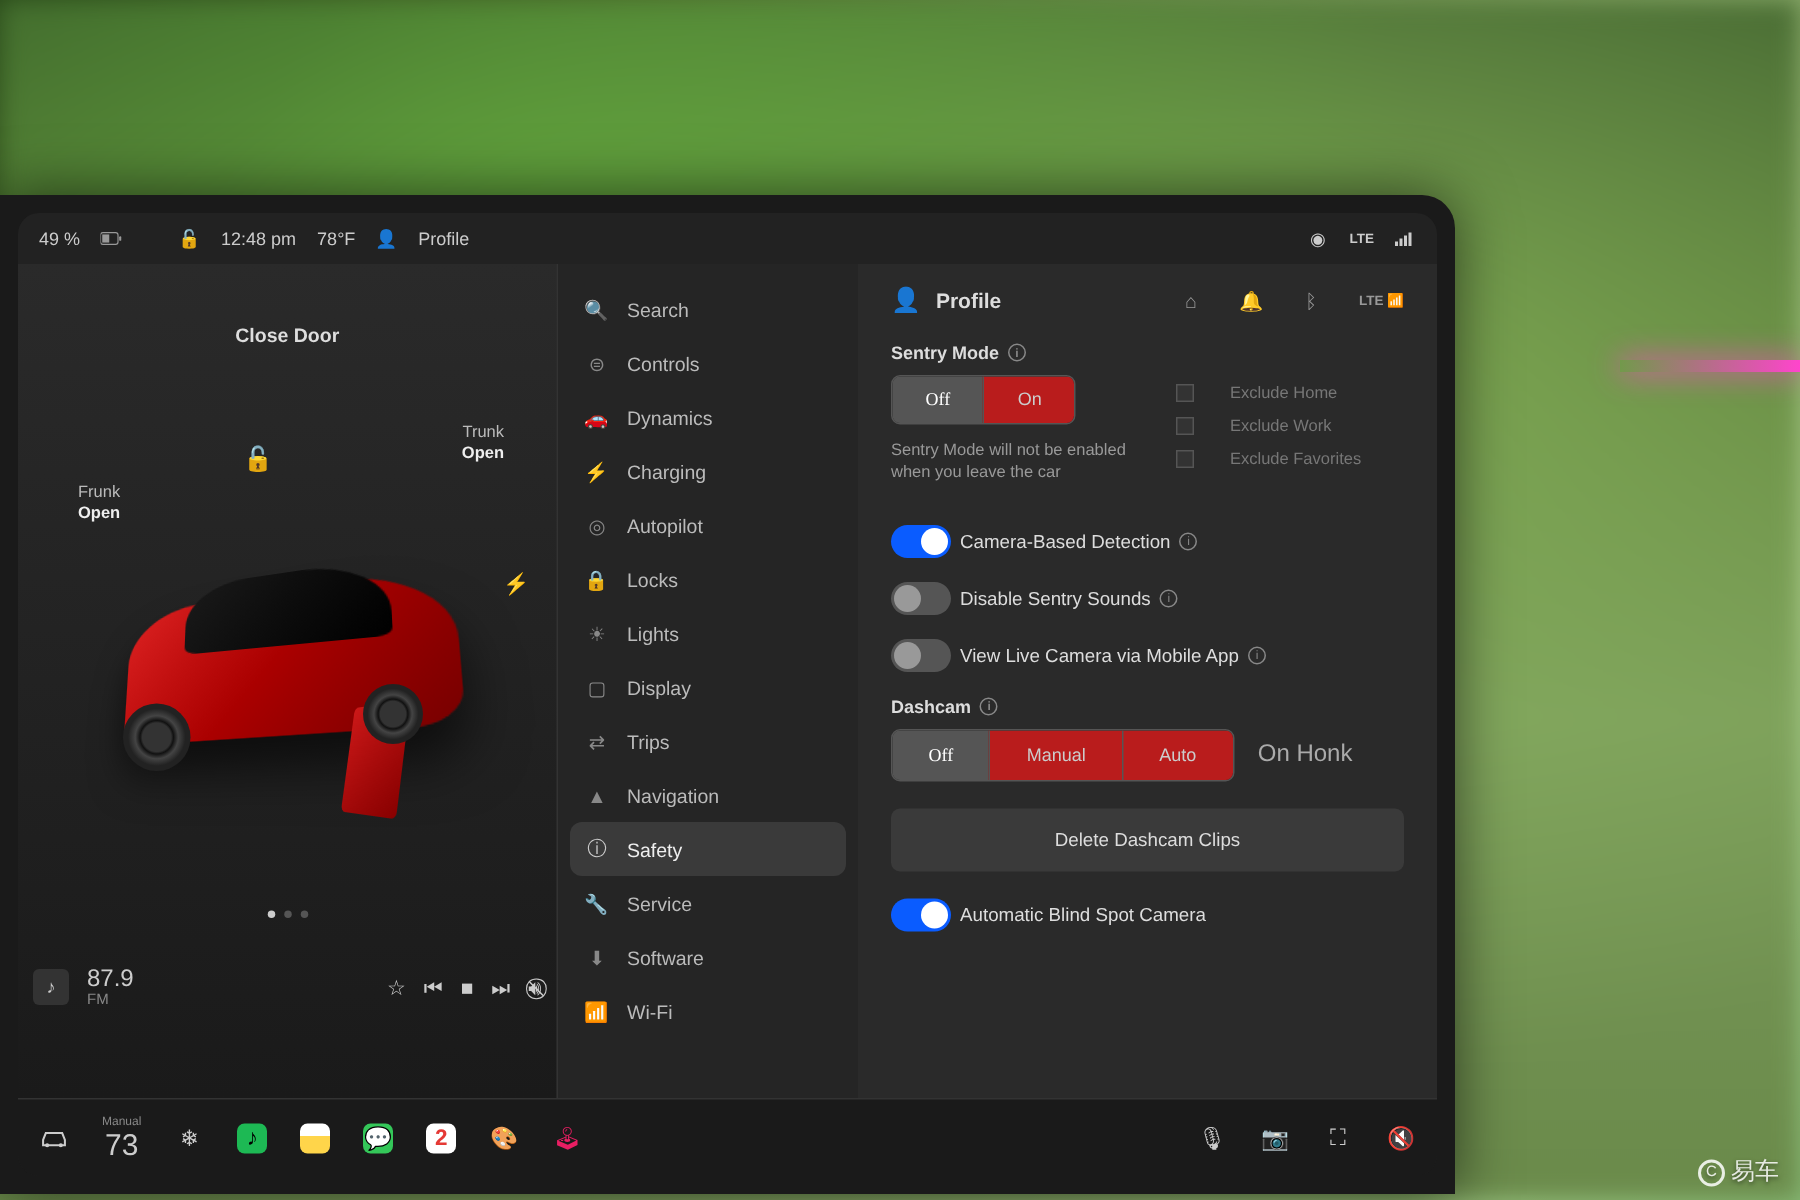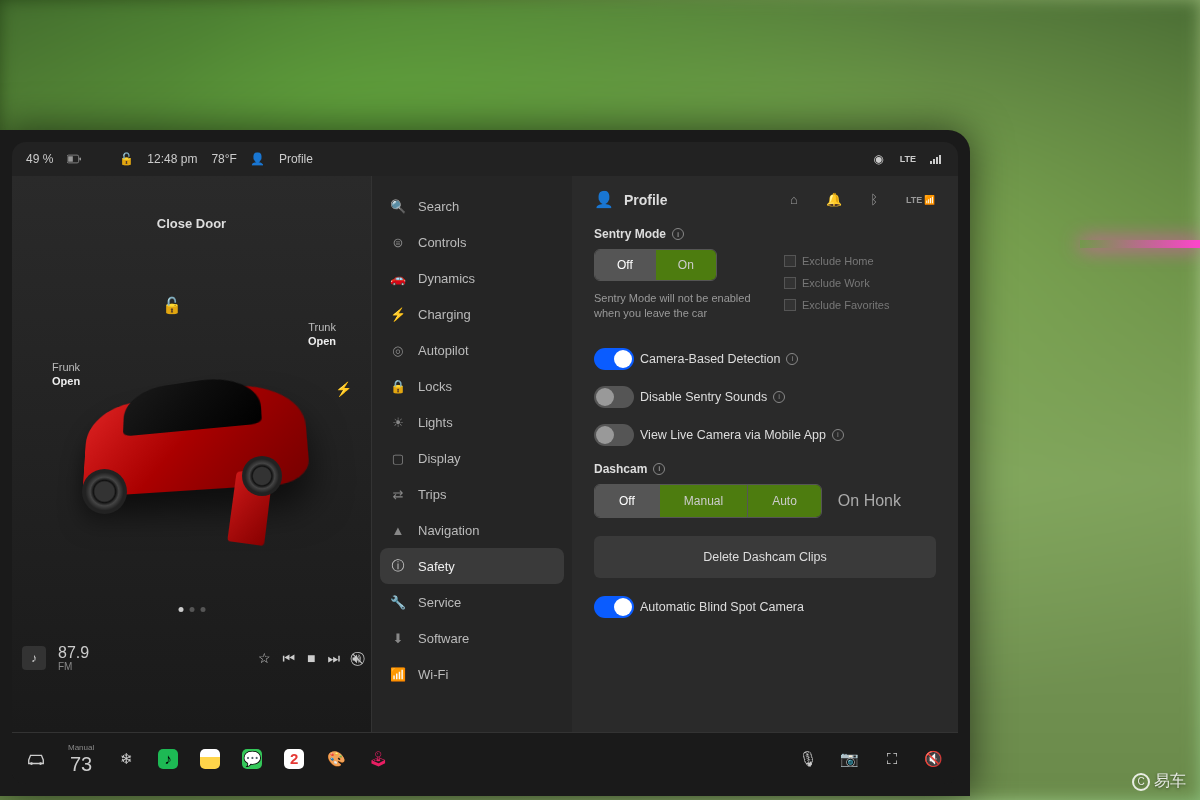--- a/index.html
+++ b/index.html
@@ -13,21 +13,21 @@
 .topbar { height: 34px; display: flex; align-items: center; padding: 0 14px; color: #ccc; font-size: 12px; gap: 14px; }
 .topbar .spacer { flex: 1; }
 .topbar .icon { width: 14px; height: 14px; display: inline-flex; align-items: center; justify-content: center; }
 
 
 .main { flex: 1; display: flex; min-height: 0; }
 
 
 .car-panel { width: 360px; background: linear-gradient(180deg, #2a2a2a 0%, #1a1a1a 100%); position: relative; color: #ddd; border-right: 1px solid #333; }
 .close-door { position: absolute; top: 40px; left: 50%; transform: translateX(-50%); font-size: 13px; font-weight: 600; }
-.car-label { position: absolute; font-size: 11px; color: #bbb; line-height: 1.3; margin-top: 39px; }
+.car-label { position: absolute; font-size: 11px; color: #bbb; line-height: 1.3; }
 .car-label b { color: #eee; font-weight: 600; display: block; }
 .car-label.frunk { top: 145px; left: 40px; }
 .car-label.trunk { top: 105px; right: 35px; text-align: right; }
 .unlock-icon { position: absolute; top: 120px; left: 150px; color: #aaa; font-size: 16px; }
 .bolt-icon { position: absolute; top: 205px; right: 18px; color: #fff; font-size: 14px; }
 .car-render { position: absolute; top: 175px; left: 30px; width: 300px; height: 190px; }
 .car-body { position: absolute; top: 40px; left: 20px; width: 240px; height: 100px; background: linear-gradient(135deg, #dd2222 0%, #aa0000 50%, #770000 100%); border-radius: 60px 80px 30px 20px / 40px 50px 20px 15px; transform: perspective(400px) rotateX(15deg) rotateY(-25deg); box-shadow: 0 20px 30px rgba(0,0,0,0.6); }
 .car-roof { position: absolute; top: 30px; left: 70px; width: 150px; height: 50px; background: linear-gradient(135deg, #1a1a1a, #000); border-radius: 50px 60px 10px 10px / 30px 35px 5px 5px; transform: perspective(400px) rotateX(15deg) rotateY(-25deg); }
 .car-door { position: absolute; top: 120px; left: 190px; width: 50px; height: 70px; background: linear-gradient(135deg, #cc1818, #880000); border-radius: 4px; transform: perspective(300px) rotateY(-50deg) rotateX(10deg); transform-origin: left center; }
 .wheel { position: absolute; width: 45px; height: 45px; background: radial-gradient(circle, #333 30%, #111 35%, #444 45%, #222 60%); border-radius: 50%; }
@@ -55,25 +55,25 @@
 
 .settings-content { flex: 1; background: #2a2a2a; padding: 14px 22px; color: #ccc; overflow-y: auto; position: relative; }
 .content-header { display: flex; align-items: center; gap: 10px; margin-bottom: 18px; }
 .content-header .title { font-size: 14px; font-weight: 600; color: #ddd; }
 .content-header .hgap { flex: 1; }
 .content-header .hicon { color: #999; font-size: 13px; margin-left: 18px; }
 .section-label { font-size: 12px; font-weight: 600; color: #ddd; margin-bottom: 8px; display: flex; align-items: center; gap: 6px; }
 .info-icon { display: inline-flex; width: 12px; height: 12px; border: 1px solid #888; border-radius: 50%; align-items: center; justify-content: center; font-size: 8px; color: #888; }
 .seg-row { display: flex; gap: 20px; align-items: flex-start; margin-bottom: 10px; }
 .segmented { display: inline-flex; border: 1px solid #555; border-radius: 6px; overflow: hidden; }
-.segmented .seg { padding: 8px 22px; font-size: 12px; color: #ccc; cursor: pointer; background: #4d7c0f; }
-.segmented .seg.active { background: #555; color: #fff; }
+.segmented .seg { padding: 8px 22px; font-size: 12px; color: #ccc; cursor: pointer; background: #b91c1c; }
+.segmented .seg.active { background: #555; color: #fff; font-family: Liberation Serif, serif; }
 .segmented .seg + .seg { border-left: 1px solid #555; }
 .exclude-col { display: flex; flex-direction: column; gap: 10px; font-size: 11px; color: #777; }
-.exclude-col .ex { display: flex; align-items: center; gap: 6px; }
+.exclude-col .ex { display: flex; align-items: center; gap: 24px; }
 .exclude-col .chk { width: 12px; height: 12px; border: 1px solid #555; background: #333;}
 .helper { font-size: 11px; color: #999; line-height: 1.4; margin-bottom: 16px; max-width: 170px; }
 .toggle-row { display: flex; align-items: center; gap: 6px; margin-bottom: 16px; font-size: 12.5px; color: #ddd; }
 .toggle { width: 40px; height: 22px; border-radius: 11px; position: relative; cursor: pointer; }
 .toggle::after { content: ''; position: absolute; top: 2px; width: 18px; height: 18px; border-radius: 50%; background: #fff; }
 .toggle.on { background: #0a5cff; }
 .toggle.on::after { right: 2px; }
 .toggle.off { background: #555; }
 .toggle.off::after { left: 2px; background: #999; }
 .seg-wide { display: flex; align-items: center; gap: 16px; margin-bottom: 18px;}

